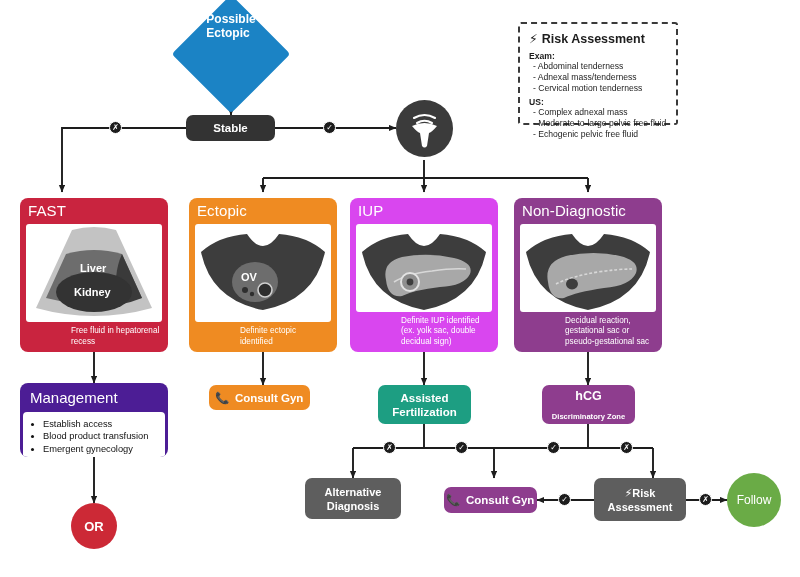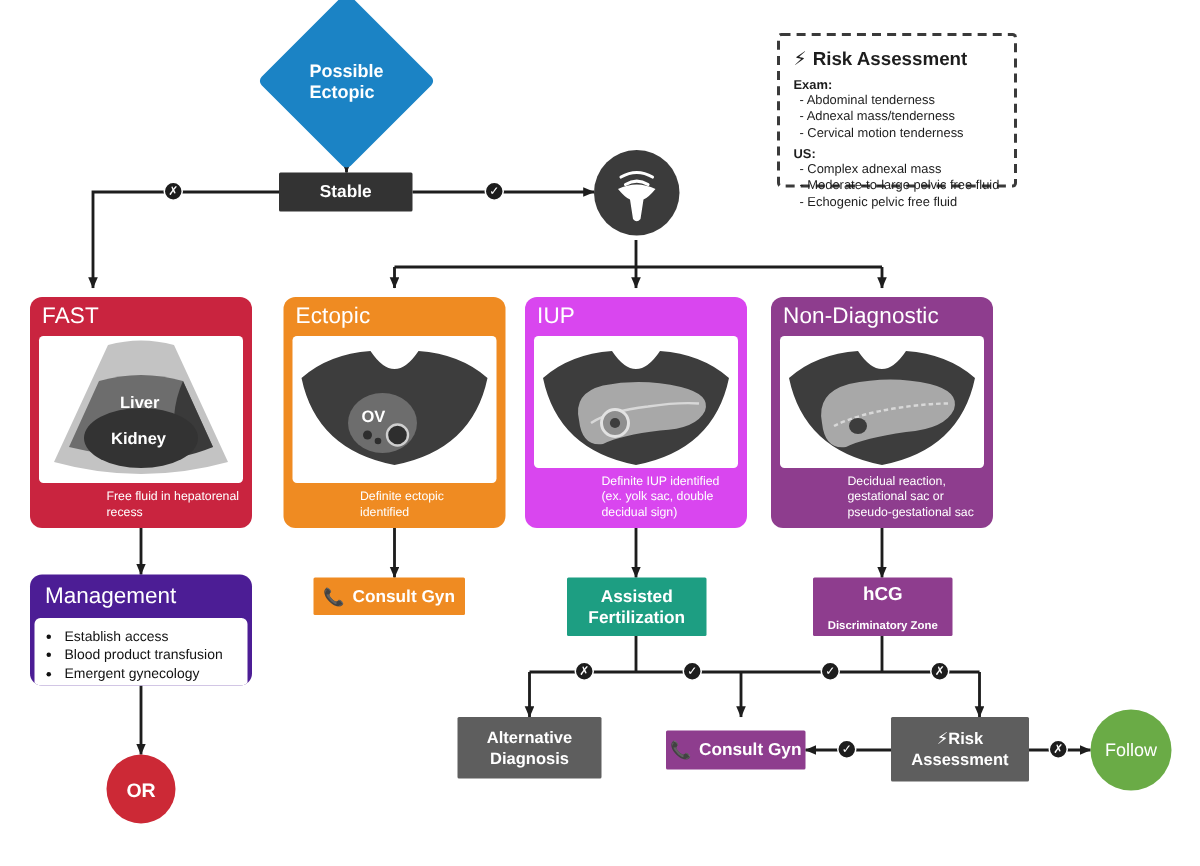--- a/index.html
+++ b/index.html
@@ -4,27 +4,27 @@
 <style>
   html,body{margin:0;padding:0;background:#ffffff;}
   body{width:800px;height:577px;position:relative;overflow:hidden;
        font-family:"Liberation Sans","DejaVu Sans",sans-serif;}
   #stage{position:absolute;left:0;top:0;width:800px;height:577px;}
   .abs{position:absolute;box-sizing:border-box;}
 
   
   .node{position:absolute;box-sizing:border-box;display:flex;align-items:center;
         justify-content:center;text-align:center;color:#fff;font-weight:bold;}
-  .rounded{border-radius:1px;}
+  .rounded{border-radius:7px;}
 
   .diamond{position:absolute;}
   .diamond .dshape{position:absolute;left:0;top:0;width:100%;height:100%;
         background:#1b83c5;transform:rotate(45deg);border-radius:4px;}
   .diamond .dtext{position:absolute;left:0;top:0;width:100%;height:100%;
-        display:flex;align-items:center;justify-content:center;
+        display:flex;justify-content:center;
         color:#fff;font-weight:bold;font-size:12px;line-height:14px;z-index:2;}
 
   .dark{background:#333333;}
   .circlebtn{border-radius:50%;}
 
   
   .panel{position:absolute;box-sizing:border-box;border-radius:8px;overflow:hidden;
          display:flex;flex-direction:column;}
   .panel .phead{font-size:15px;color:#fff;padding:4px 8px 5px 8px;font-weight:normal;
          letter-spacing:.1px;border-radius:10px;}

